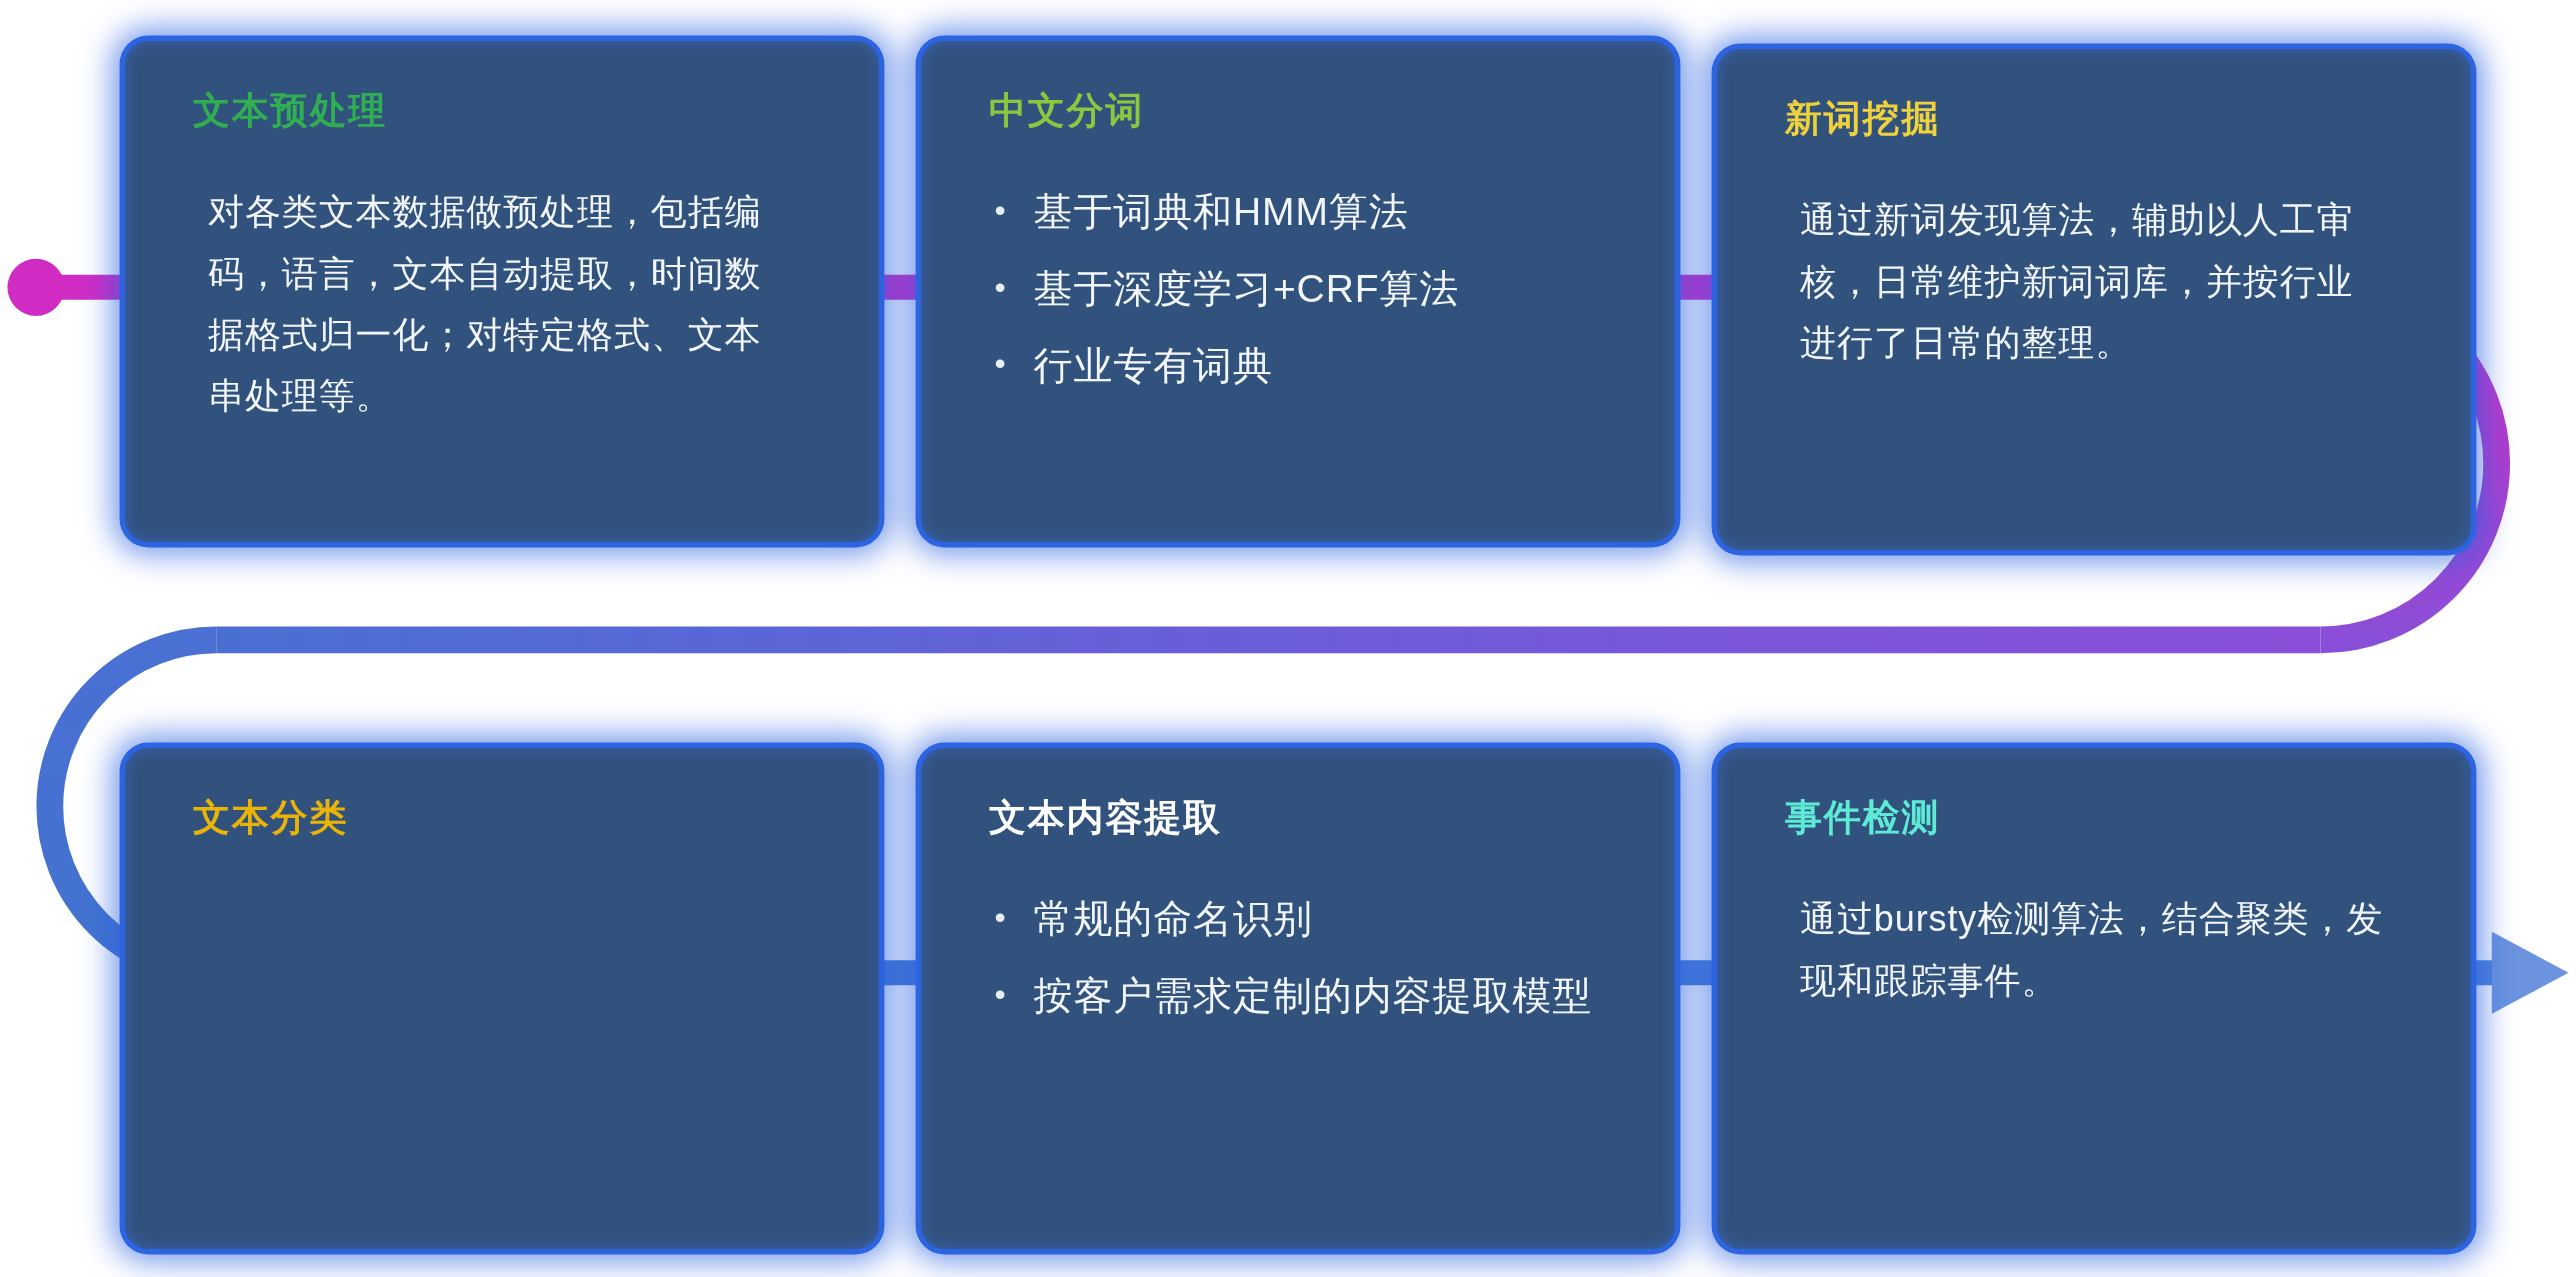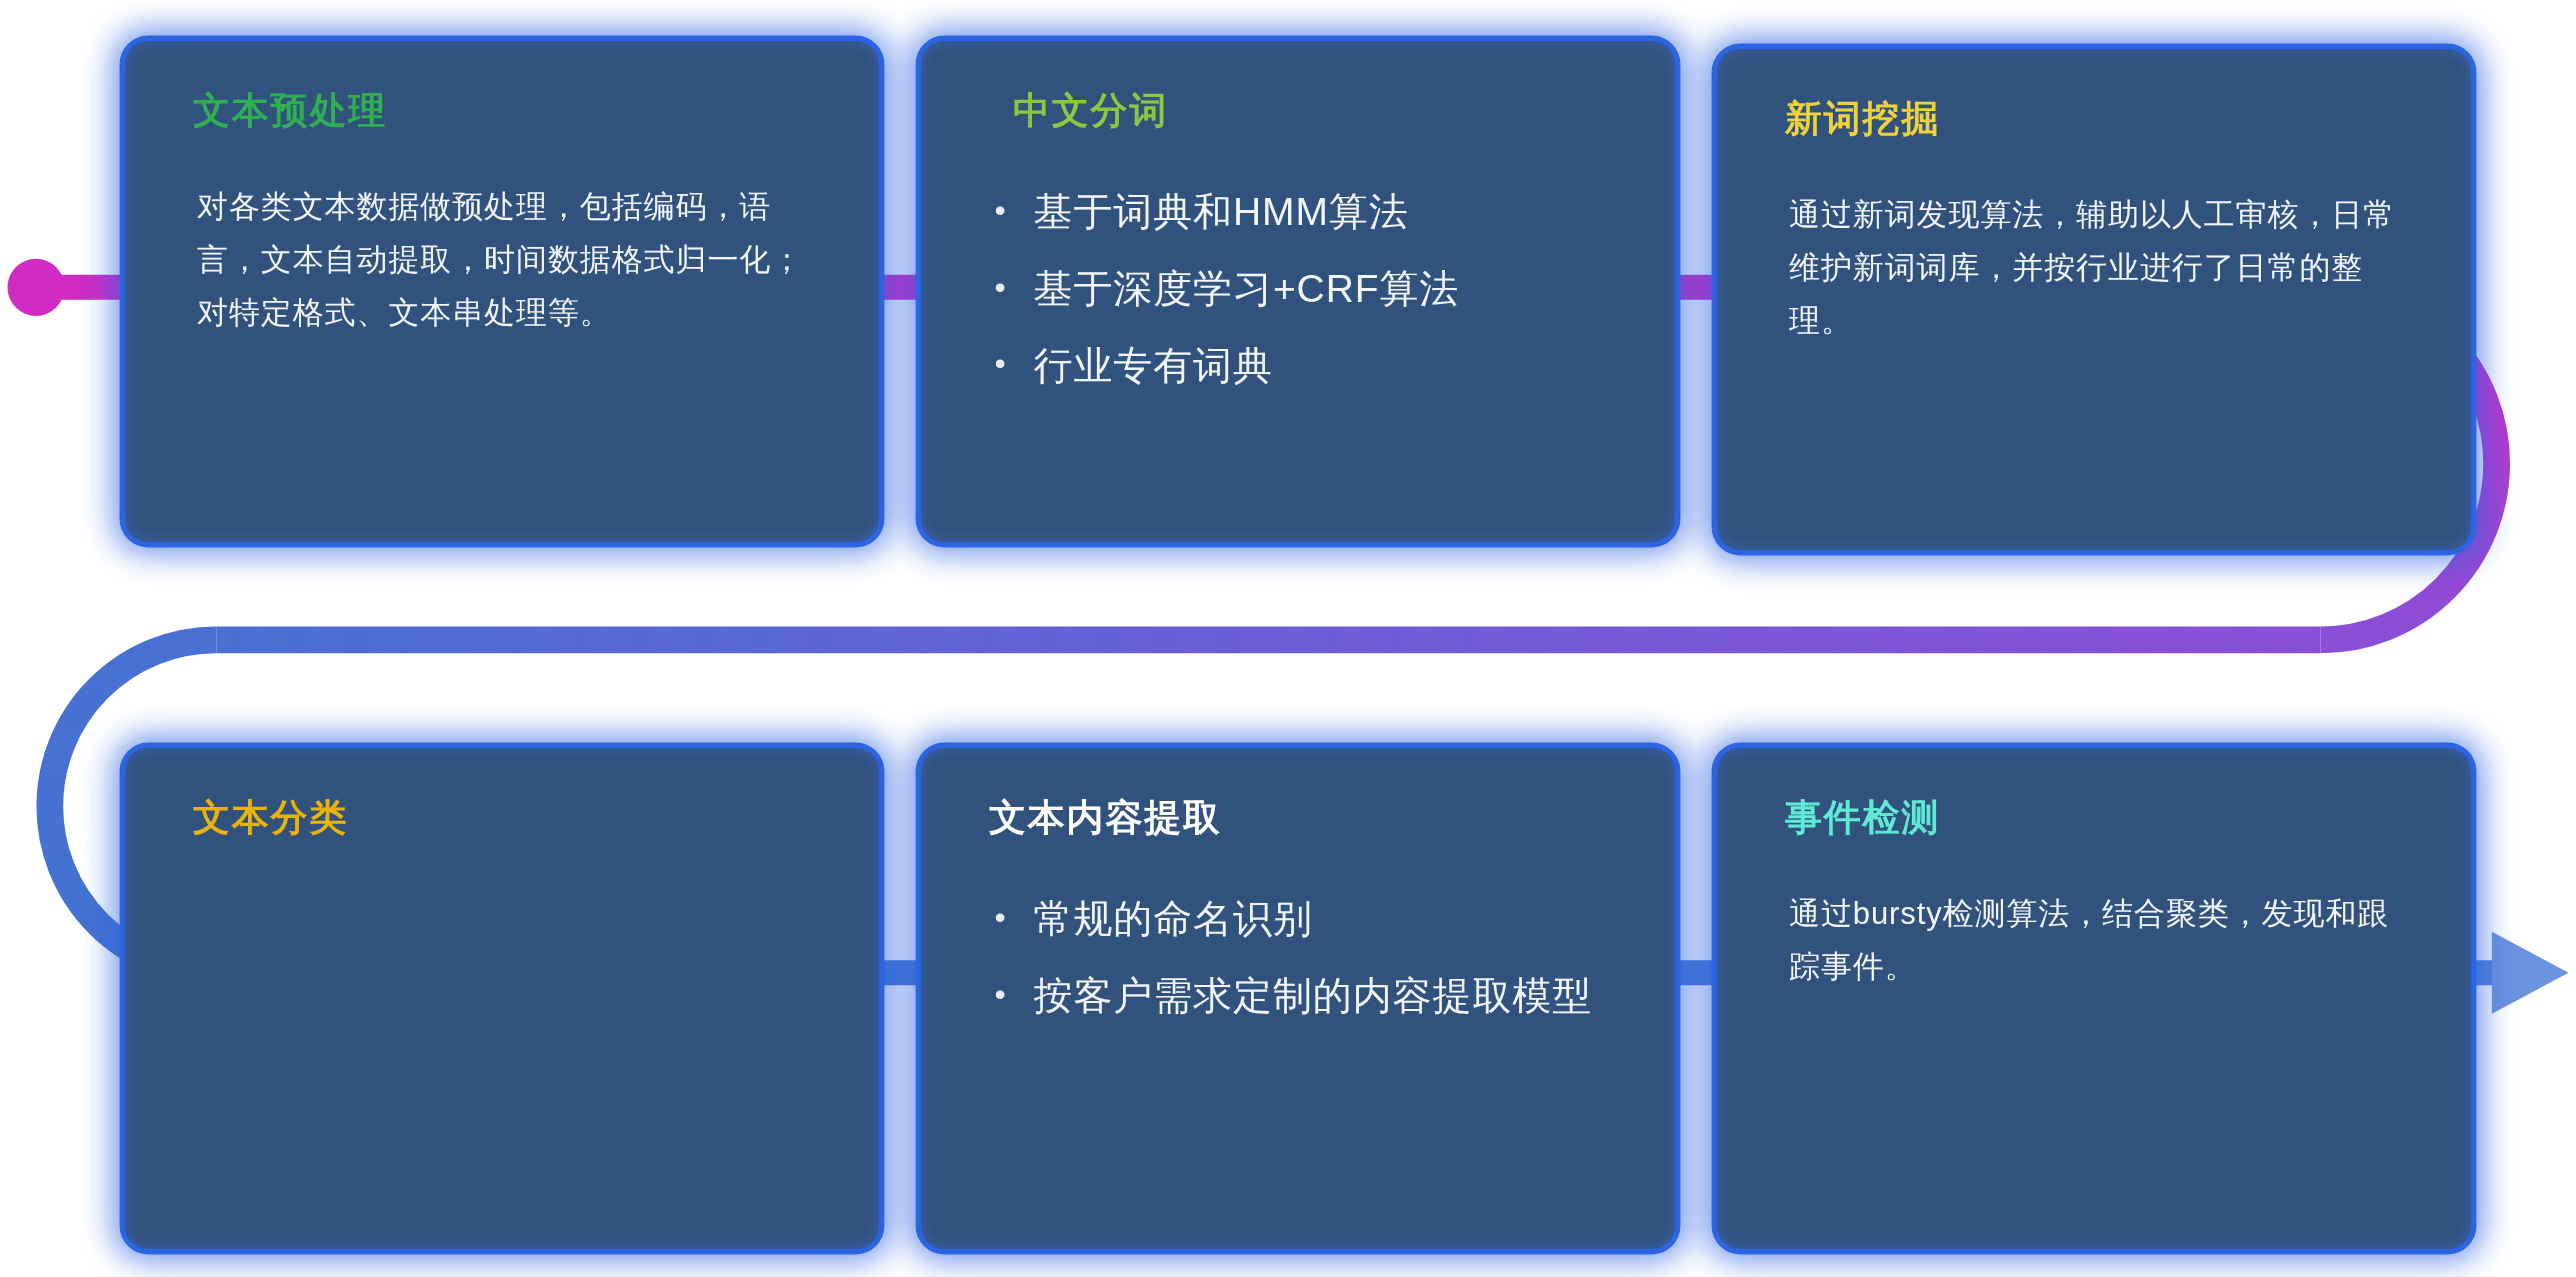--- a/index.html
+++ b/index.html
@@ -41,22 +41,22 @@
   .c5{left:921px;top:748px;}
   .c6{left:1717px;top:748px;}
   .card-title{
     margin:0 0 48px 0;
     font-size:37px;
     line-height:1.2;
     font-weight:700;
     letter-spacing:1.8px;
   }
   .card-body{
-    margin:4px;
-    font-size:31px;
+    margin:15px;
+    font-size:36px;
     line-height:1.7;
     color:var(--body-text,#f2f6fb);
     letter-spacing:0.9px;
   }
   .card-bullets{
     list-style:none;
     margin:5.4px 0 0 0;
     padding:0;
     font-size:39px;
     line-height:1.6;
@@ -110,21 +110,21 @@
     <circle cx="40" cy="322" r="32" style="fill:var(--flow-magenta,#d02cc4)"></circle>
     <polygon points="2792,1044 2878,1090 2792,1136" style="fill:var(--arrow-blue,#6b93de)"></polygon>
   </svg>
 
   <section class="card c1">
     <h2 class="card-title" style="color: rgb(47, 174, 82);">文本预处理</h2>
     <p class="card-body">对各类文本数据做预处理，包括编码，语言，文本自动提取，时间数据格式归一化；对特定格式、文本串处理等。</p>
   </section>
 
   <section class="card c2">
-    <h2 class="card-title" style="color: rgb(141, 198, 63); margin-left: 24px;">中文分词</h2>
+    <h2 class="card-title" style="color: rgb(141, 198, 63);">中文分词</h2>
     <ul class="card-bullets">
       <li>
         <span class="bullet">•</span>
         <span>基于词典和HMM算法</span>
       </li>
       <li>
         <span class="bullet">•</span>
         <span>基于深度学习+CRF算法</span>
       </li>
       <li>

